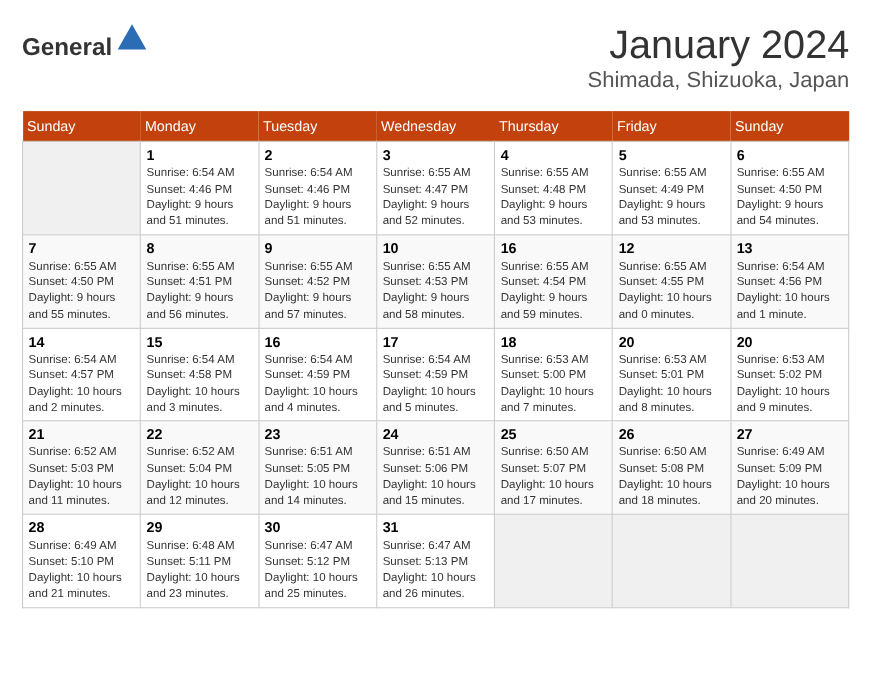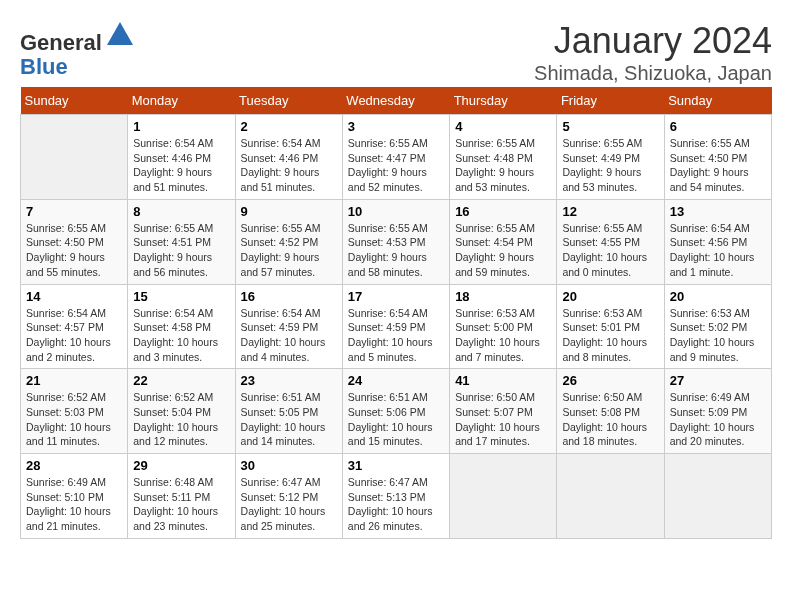--- a/index.html
+++ b/index.html
@@ -7,21 +7,21 @@
       font-family: Arial, sans-serif;
       background: #fff;
       width: 792px;
       min-height: 612px;
       padding: 20px;
     }
     .header {
       display: flex;
       justify-content: space-between;
       align-items: flex-start;
-      margin-bottom: 2px;
+      margin-bottom: 16px;
     }
     .logo {
       display: flex;
       align-items: center;
     }
     .logo-text {
       font-size: 22px;
       font-weight: bold;
       line-height: 1.1;
     }
@@ -86,23 +86,20 @@
 </head>
 <body>
 
 <div class="header">
   <div class="logo">
     <div>
       <div class="logo-text">
         <span class="logo-general">General</span><svg class="logo-icon" viewBox="0 0 30 30">
           <polygon points="15,2 28,25 2,25" fill="#2a6db5"></polygon>
         </svg>
-      </div>
-      <div class="logo-text">
-        <span class="logo-blue">Blue</span>
       </div>
     </div>
   </div>
   <div class="title-block">
     <div class="calendar-title">January 2024</div>
     <div class="calendar-subtitle">Shimada, Shizuoka, Japan</div>
   </div>
 </div>
 
 <table>
@@ -288,21 +285,21 @@
 and 14 minutes.</div>
         </td>
         <td>
           <span class="day-number">24</span>
           <div class="day-info" style="white-space: pre-line;">Sunrise: 6:51 AM
 Sunset: 5:06 PM
 Daylight: 10 hours
 and 15 minutes.</div>
         </td>
         <td>
-          <span class="day-number">41</span>
+          <span class="day-number">25</span>
           <div class="day-info" style="white-space: pre-line;">Sunrise: 6:50 AM
 Sunset: 5:07 PM
 Daylight: 10 hours
 and 17 minutes.</div>
         </td>
         <td>
           <span class="day-number">26</span>
           <div class="day-info" style="white-space: pre-line;">Sunrise: 6:50 AM
 Sunset: 5:08 PM
 Daylight: 10 hours

